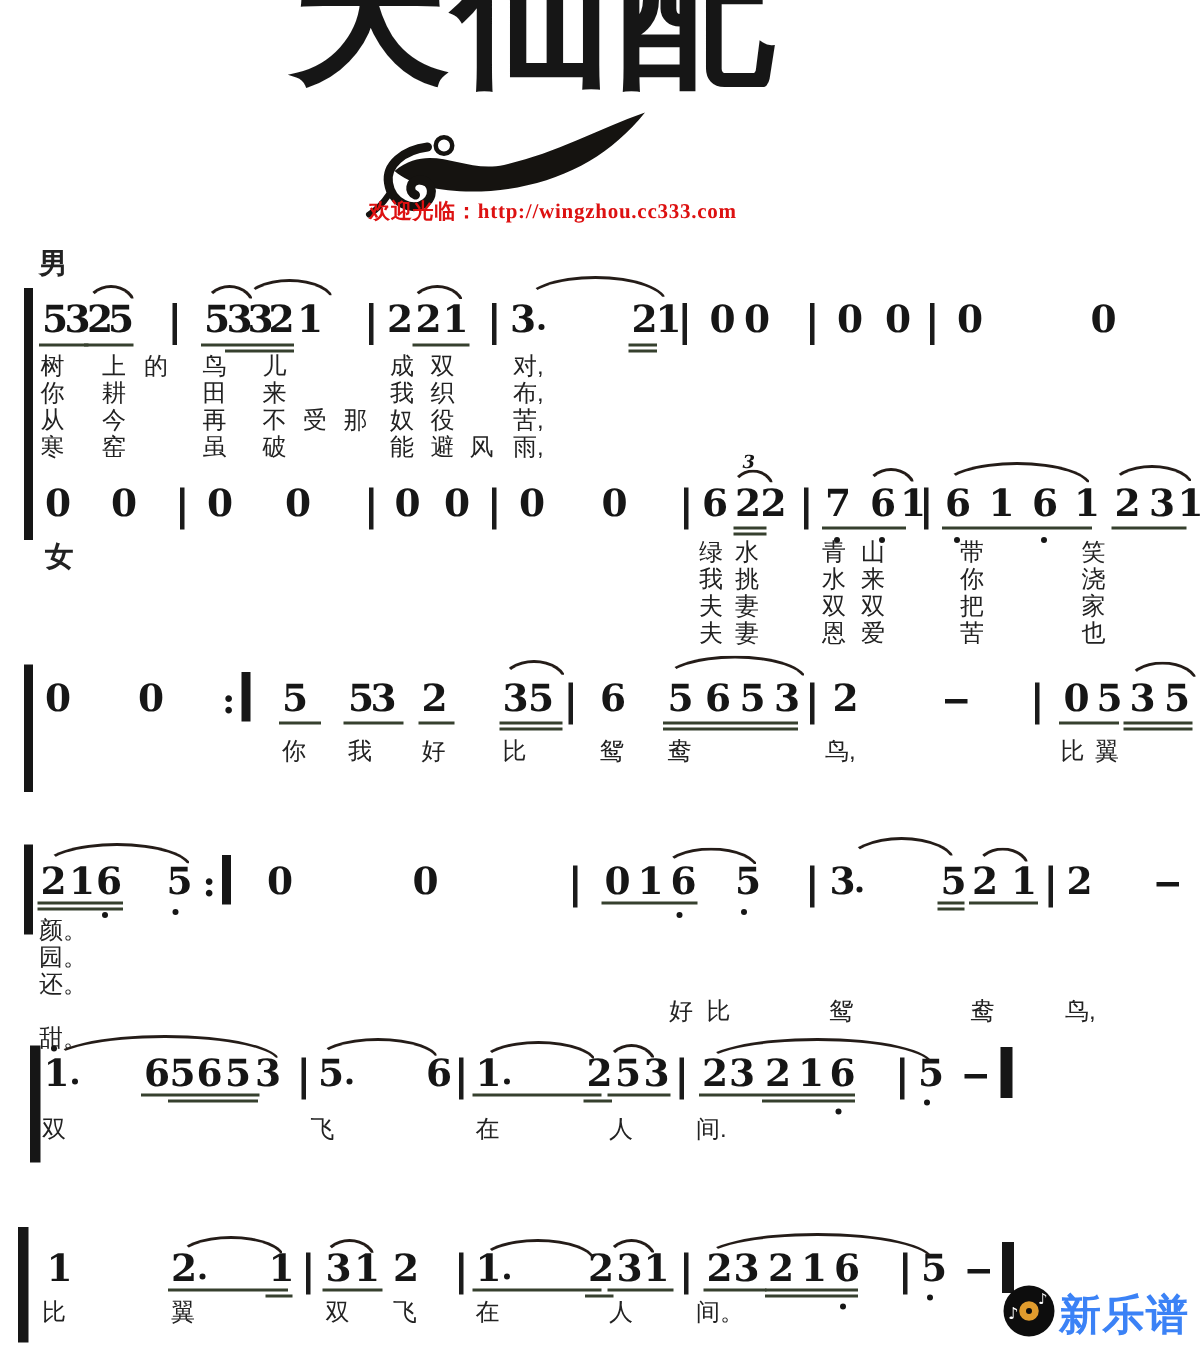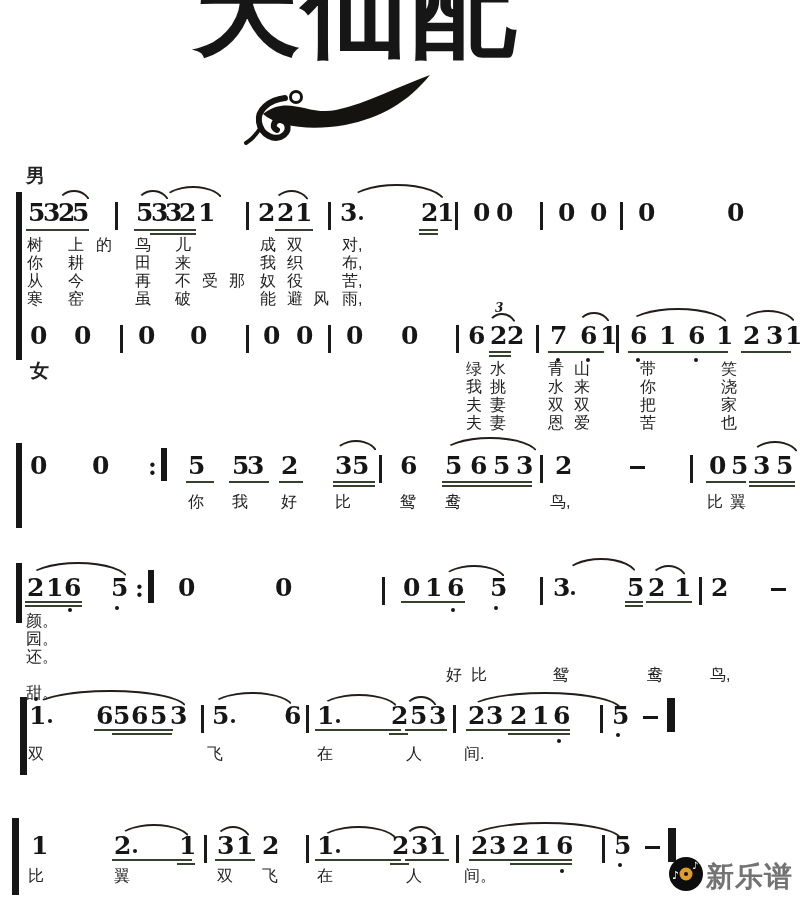--- a/index.html
+++ b/index.html
@@ -20,37 +20,38 @@
   .ul{position:absolute;height:2px;background:#36402e;}
   .slur{position:absolute;border:2px solid transparent;border-top-color:#241c18;
         border-radius:50% 50% 0 0 / 100% 100% 0 0;}
   .odot{position:absolute;width:4px;height:4px;border-radius:50%;background:#161616;}
   .lyr{position:absolute;font-size:16px;line-height:17px;color:#222222;white-space:nowrap;
        font-family:"Liberation Sans",sans-serif;}
   .plabel{position:absolute;font-size:19px;font-weight:bold;color:#222222;}
   .trip{position:absolute;font-family:"DejaVu Serif",serif;font-style:italic;
         font-weight:bold;font-size:12px;color:#161616;}
   .brand{position:absolute;left:706px;top:858px;font-size:28px;font-weight:bold;
-         color:#737373;letter-spacing:1px;white-space:nowrap;}
+         color:#3b82f6;letter-spacing:1px;white-space:nowrap;}
   .logo-swoosh{position:absolute;left:233px;top:72px;}
   .record{position:absolute;left:668px;top:856px;}
 </style>
 </head>
 <body>
 
 <div id="stage">
   <div class="title">天仙配</div>
 
   <svg class="logo-swoosh" width="205" height="74" viewBox="0 0 205 74">
     <path d="M 30 42 C 55 22 75 44 103 38 C 135 31 166 14 197 3 C 175 30 148 46 112 53 C 78 59 45 55 30 42 Z" fill="#151310"></path>
     <path d="M 52 26 C 36 28 24 38 26 50 C 28 63 42 70 51 63 C 58 57 54 47 46 48 C 40 49 39 56 44 58" fill="none" stroke="#151310" stroke-width="6" stroke-linecap="round"></path>
     <path d="M 26 58 C 22 64 18 68 13 71" fill="none" stroke="#151310" stroke-width="4" stroke-linecap="round"></path>
     <circle cx="63" cy="25" r="5.5" fill="#ffffff" stroke="#151310" stroke-width="3"></circle>
   </svg>
 
+  <div class="welcome">欢迎光临：http://wingzhou.cc333.com</div>
 
   <div id="sheet">
       <div class="blk" style="left: 16px; top: 192px; width: 6px; height: 168px;"></div>
       <div class="blk" style="left: 16px; top: 443px; width: 6px; height: 85px;"></div>
       <div class="blk" style="left: 16px; top: 563px; width: 6px; height: 60px;"></div>
       <div class="blk" style="left: 20px; top: 697px; width: 7px; height: 78px;"></div>
       <div class="blk" style="left: 12px; top: 818px; width: 7px; height: 77px;"></div>
       <div class="plabel" style="left: 26px; top: 163px;">男</div>
       <div class="note" style="left: 28px; top: 200px;">5</div>
       <div class="note" style="left: 43px; top: 200px;">3</div>

